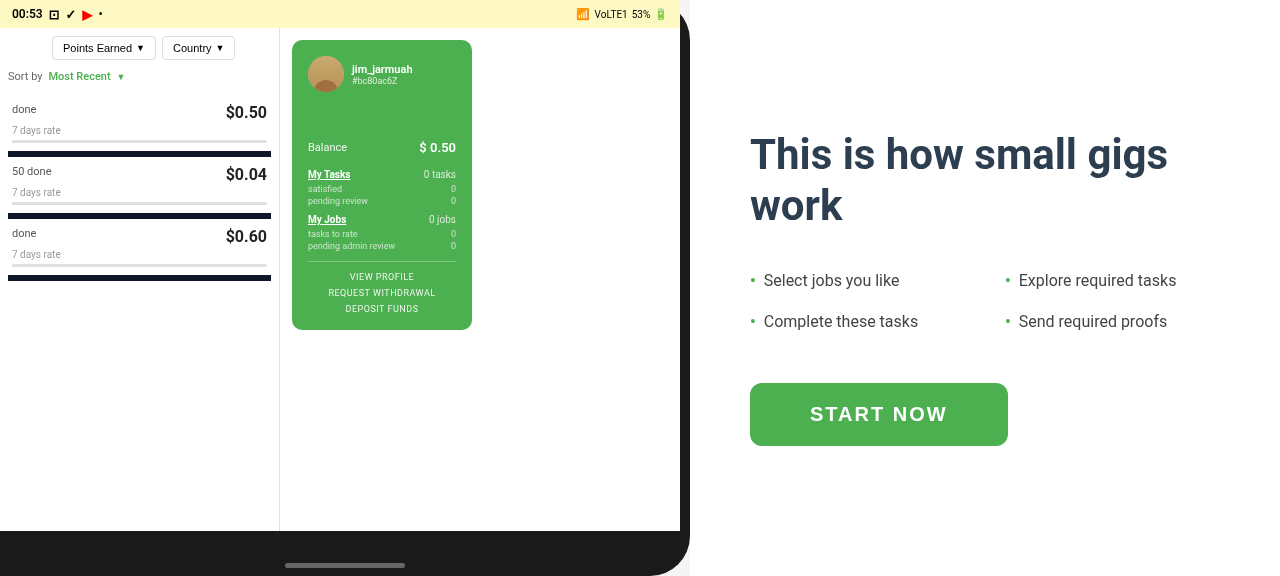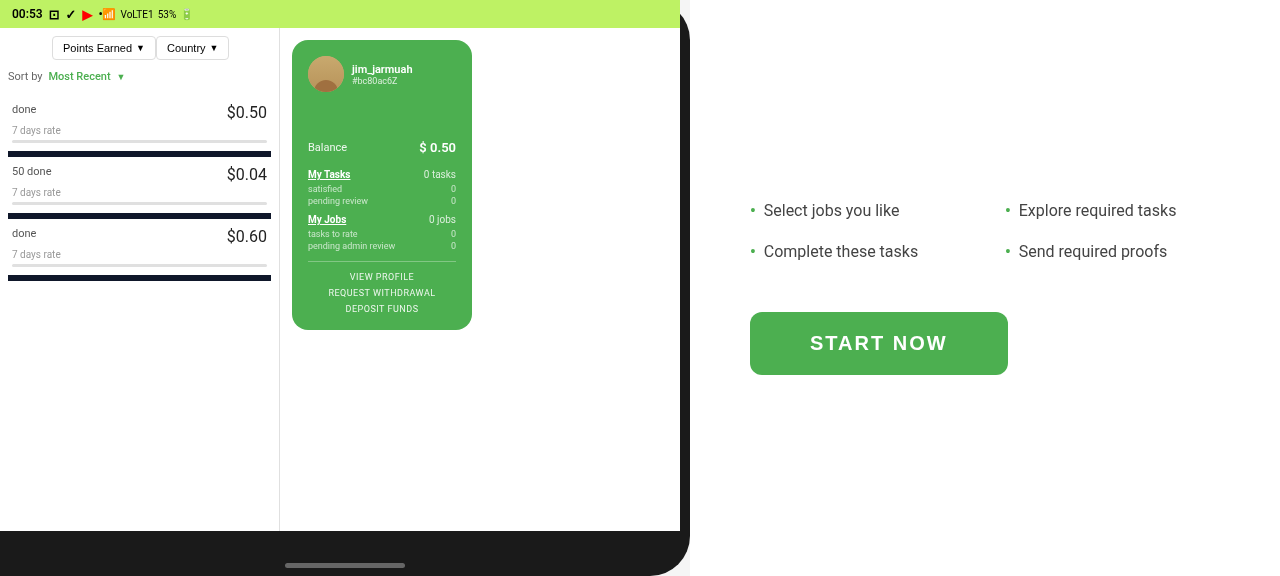--- a/index.html
+++ b/index.html
@@ -30,23 +30,23 @@
       right: 10px;
       bottom: 45px;
       background: #fff;
       overflow: hidden;
     }
 
     
     .status-bar {
       display: flex;
       align-items: center;
-      justify-content: flex-start;
+      justify-content: space-between;
       padding: 12px 12px;
-      background: #bef264;
+      background: #fef9c3;
       height: 28px;
     }
 
     .status-bar-left {
       display: flex;
       align-items: center;
       gap: 6px;
       font-size: 12px;
       font-weight: 600;
     }
@@ -70,20 +70,21 @@
       width: 280px;
       background: #fff;
       border-right: 1px solid #e0e0e0;
       padding: 8px;
       flex-shrink: 0;
       overflow: hidden;
     }
 
     .filter-row {
       display: flex;
+      gap: 6px;
       margin-bottom: 10px;
       padding-left: 44px;
     }
 
     .filter-btn {
       display: flex;
       align-items: center;
       gap: 4px;
       padding: 5px 10px;
       border: 1px solid #ddd;
@@ -123,21 +124,21 @@
       margin-bottom: 3px;
     }
 
     .item-label {
       font-size: 11px;
       color: #555;
     }
 
     .item-amount {
       font-size: 16px;
-      font-weight: 400;
+      font-weight: 700;
       color: #222;
     }
 
     .item-rate {
       font-size: 10px;
       color: #999;
     }
 
     .item-bar {
       height: 3px;
@@ -157,21 +158,21 @@
     .dashboard-title {
       font-size: 18px;
       font-weight: 500;
       color: #333;
       margin-bottom: 12px;
     }
 
     
     .dashboard-card {
       background: #4caf50;
-      border-radius: 16px;
+      border-radius: 10px;
       padding: 16px;
       width: 180px;
       color: #fff;
     }
 
     .profile-row {
       display: flex;
       align-items: center;
       gap: 8px;
       margin-bottom: 12px;
@@ -495,20 +496,21 @@
           </div>
         </div>
       </div>
     </div>
   </div>
 
   <div class="home-indicator"></div>
 </div>
 
 <div class="marketing-panel">
+  <h1 class="marketing-title">This is how small gigs work</h1>
 
   <div class="features-grid">
     <div class="feature-item">
       <span class="feature-bullet">•</span>
       <span class="feature-text">Select jobs you like</span>
     </div>
     <div class="feature-item">
       <span class="feature-bullet">•</span>
       <span class="feature-text">Explore required tasks</span>
     </div>

